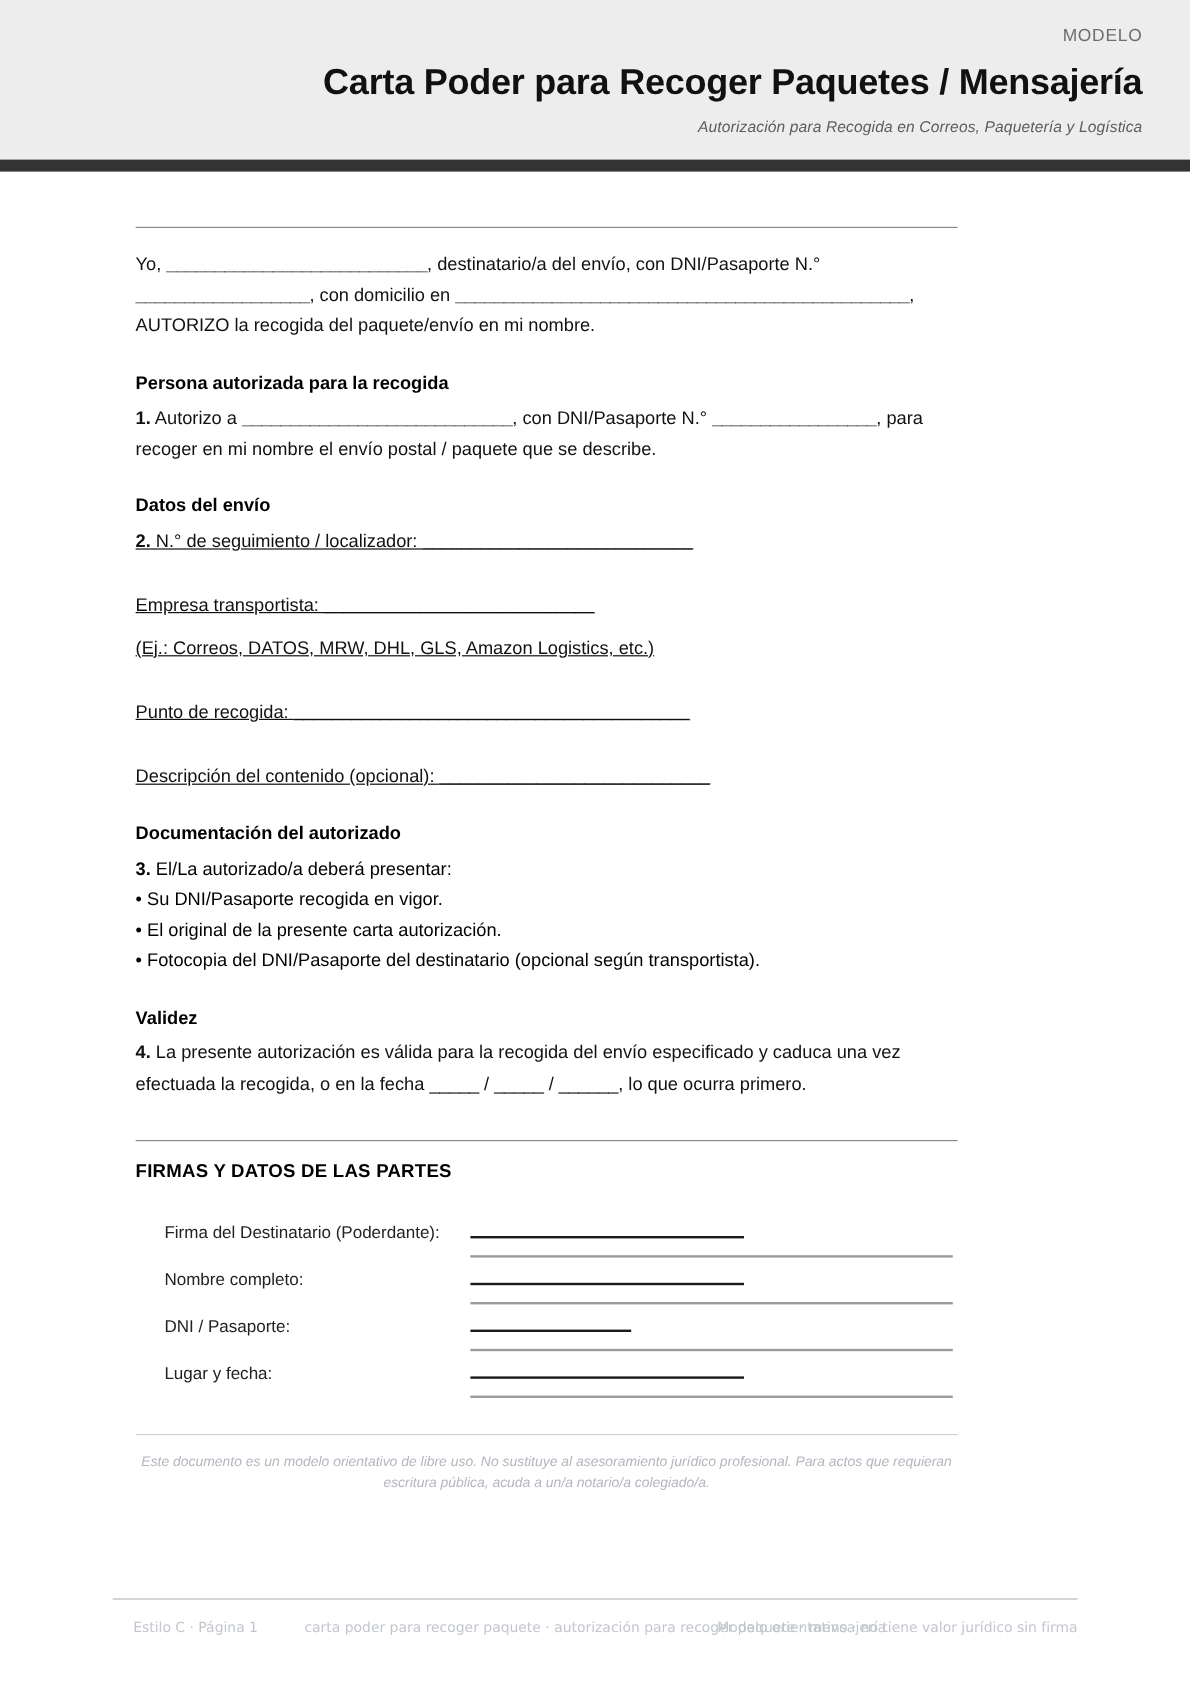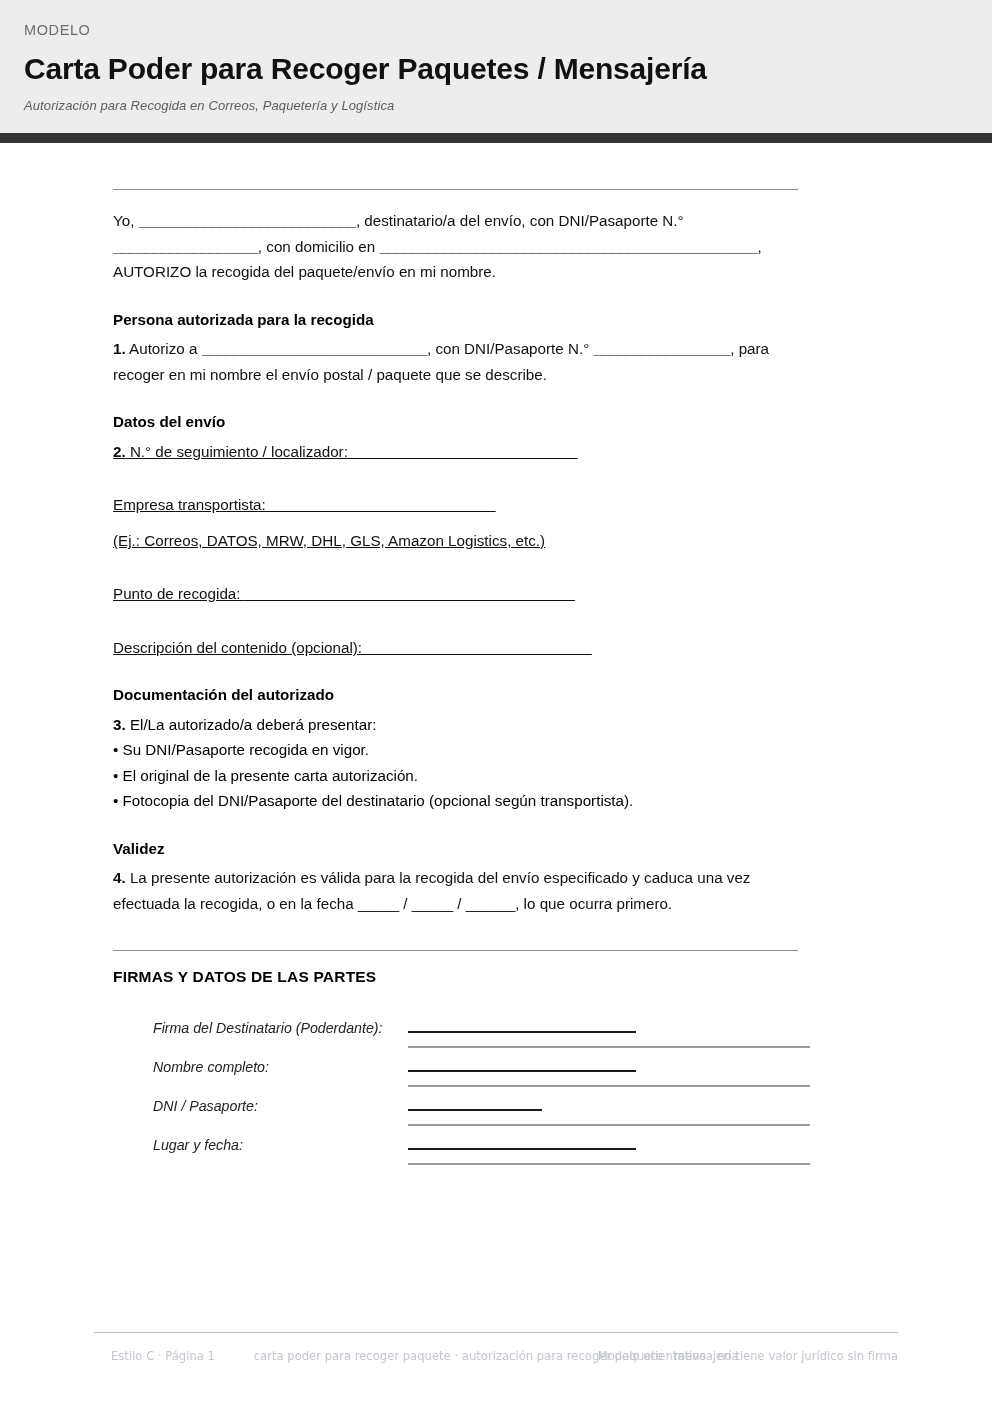--- a/index.html
+++ b/index.html
@@ -13,22 +13,22 @@
     height: 1403px;
     position: relative;
     font-family: "Liberation Sans", sans-serif;
     color: #000000;
     overflow: hidden;
   }
 
   
   .doc-header {
     background: #ededed;
-    padding: 22px 40px 20px 24px;
-    text-align: left;
+    padding: 22px 40px 20px 40px;
+    text-align: right;
   }
   .doc-kicker {
     font-size: 14.5px;
     letter-spacing: 0.6px;
     color: #6d6d6d;
     margin-bottom: 13px;
   }
   .doc-title {
     font-size: 30px;
     font-weight: bold;
@@ -89,23 +89,22 @@
   }
   .sig-heading {
     font-size: 15.5px;
     font-weight: bold;
     letter-spacing: 0.2px;
     margin: 0 0 22px 0;
   }
   .sig-table {
     width: 100%;
     border-collapse: collapse;
-    margin-left: 40px;
+    margin-left: 24px;
     width: calc(100% - 28px);
-    font-style: italic;
   }
   .sig-table td {
     padding: 0;
     vertical-align: bottom;
   }
   .sig-row td.sig-label {
     width: 255px;
     font-size: 14.2px;
     line-height: 20px;
     color: #222;
@@ -270,20 +269,23 @@
       </tr>
       <tr class="sig-row">
         <td class="sig-label">Lugar y fecha:</td>
         <td class="sig-value">
           <span class="sig-underline u-long"></span>
         </td>
       </tr>
     </tbody>
   </table>
 
+  <div class="disclaimer-wrap">
+    <p class="disclaimer">Este documento es un modelo orientativo de libre uso. No sustituye al asesoramiento jurídico profesional. Para actos que requieran escritura pública, acuda a un/a notario/a colegiado/a.</p>
+  </div>
 
 </div>
 
 <div class="page-footer">
   <div class="footer-rule"></div>
   <div class="footer-line">
     <span class="footer-left">Estilo C  ·  Página 1</span>
     <span class="footer-center">carta poder para recoger paquete · autorización para recoger paquete · mensajería</span>
     <span class="footer-right">Modelo orientativo · no tiene valor jurídico sin firma</span>
   </div>

